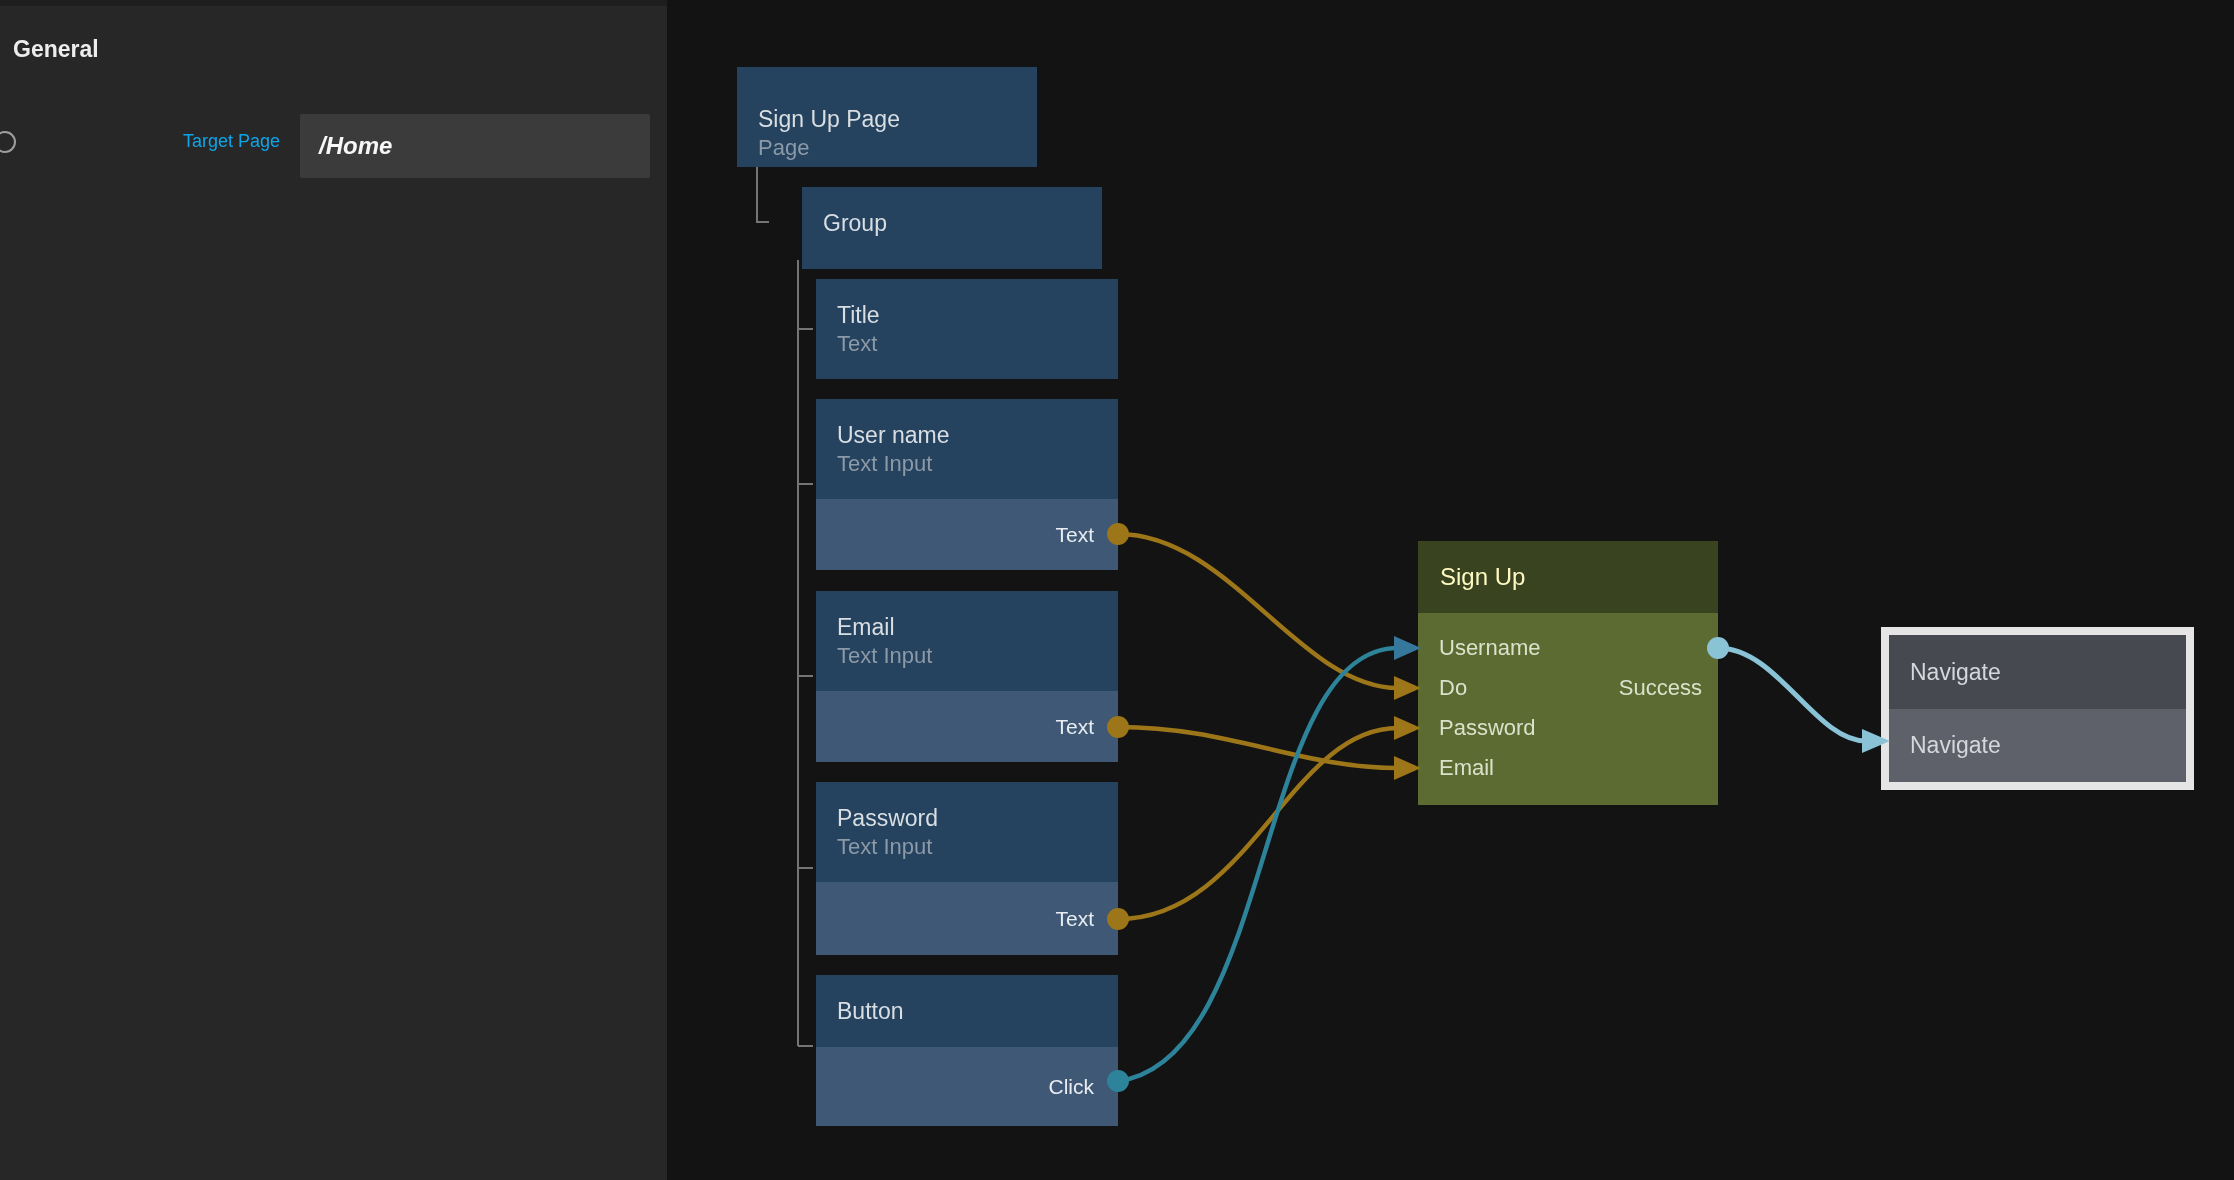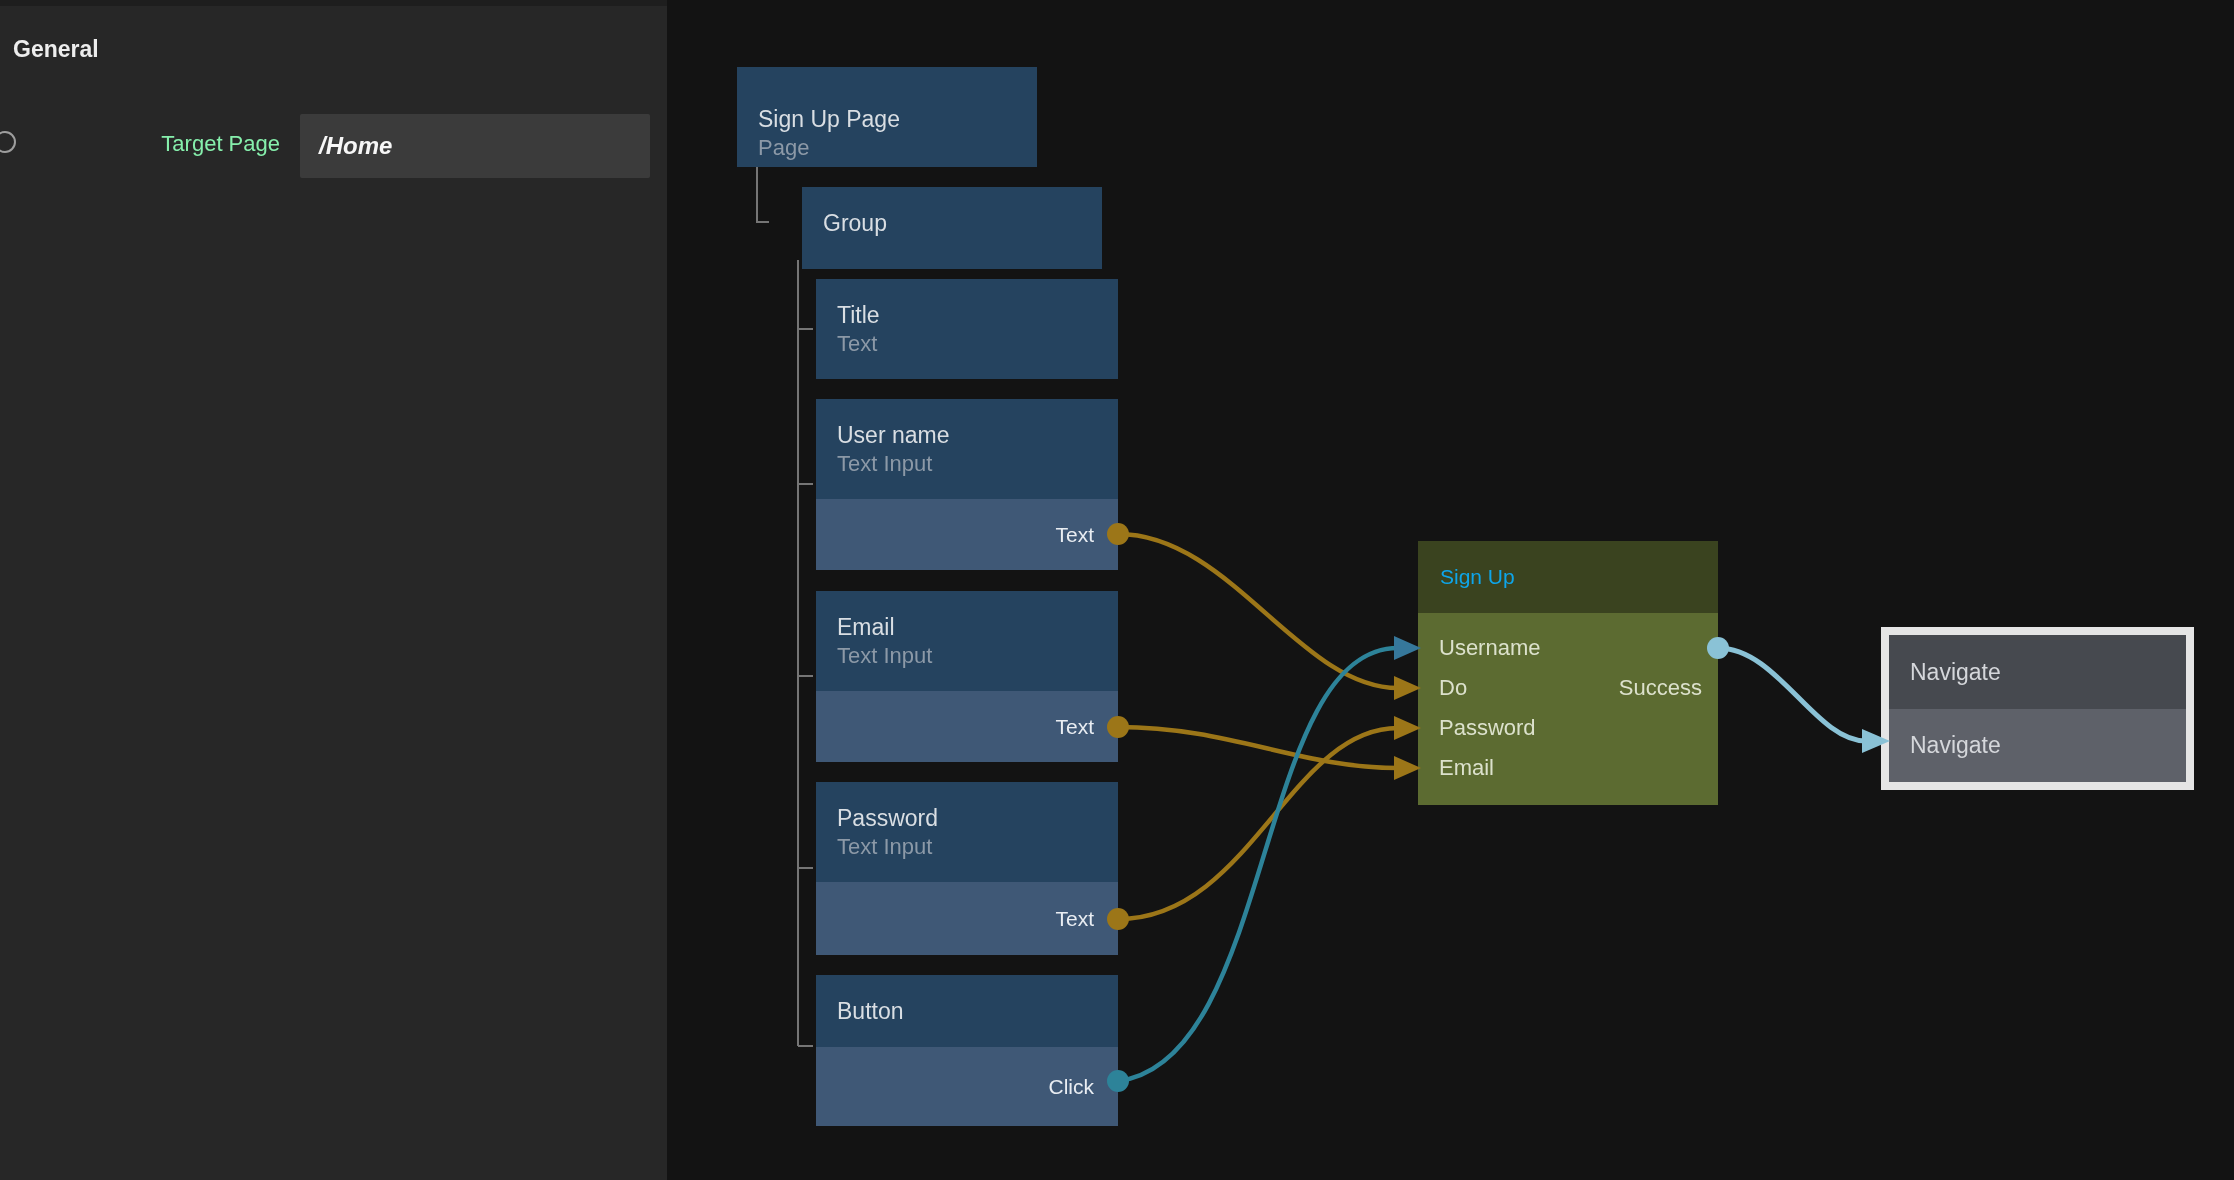--- a/index.html
+++ b/index.html
@@ -4,35 +4,35 @@
 <style>
   * { margin:0; padding:0; box-sizing:border-box; }
   html,body { background:#0b0b0b; }
   body { font-family:"Liberation Sans", sans-serif; }
   .stage { position:relative; width:2234px; height:1180px; background:#131313; overflow:hidden; }
 
   
   .panel { position:absolute; left:0; top:0; width:667px; height:1180px; background:#272727; border-top:6px solid #1e1e1e; }
   .panel-title { position:absolute; left:13px; top:30px; font-size:23px; font-weight:bold; color:#ededed; }
   .ring-icon { position:absolute; left:-6px; top:125px; width:22px; height:22px; border:2.5px solid #9e9e9e; border-radius:50%; background:transparent; }
-  .field-label { position:absolute; left:90px; top:125px; width:190px; text-align:right; font-size:22px; color:#86efac; }
+  .field-label { position:absolute; left:90px; top:125px; width:190px; text-align:right; font-size:18px; color:#0ea5e9; }
   .field-input { position:absolute; left:300px; top:108px; width:350px; height:64px; background:#3b3b3b; border-radius:2px;
                  display:flex; align-items:center; padding-left:19px; font-size:24px; font-weight:bold; color:#f7f7f7;font-style:italic; }
 
   
   .tnode { position:absolute; background:#25435f; }
   .tnode-head { display:flex; flex-direction:column; justify-content:center; padding-left:21px; }
   .tnode-title { font-size:23px; color:#d9dee3; line-height:30px; }
   .tnode-sub { font-size:22px; color:#8c99a7; line-height:28px; }
   .tnode-port { background:#3f5876; display:flex; align-items:center; justify-content:flex-end; padding-right:24px; }
   .port-label { font-size:21px; color:#e9edf2; }
 
   .anode { position:absolute; background:#5c6b31; }
   .anode-head { height:72px; background:#3a431f; display:flex; align-items:center; padding-left:22px; }
-  .anode-title { font-size:21px; color:#0ea5e9; }
+  .anode-title { font-size:24px; color:#fef9c3; }
   .anode-body { padding-top:15px; }
   .arow { height:40px; display:flex; align-items:center; justify-content:space-between; padding:0 16px 0 21px; }
   .arow span { font-size:22px; color:#dce1cc; }
 
   .nnode { position:absolute; border:8px solid #e5e5e5; background:#5e6169; }
   .nnode-head { height:74px; background:#46494f; display:flex; align-items:center; padding-left:21px; }
   .nnode-body { height:73px; display:flex; align-items:center; padding-left:21px; }
   .nnode-label { font-size:23px; color:#d5d7db; }
 
   .wire-layer { position:absolute; left:0; top:0; pointer-events:none; }

